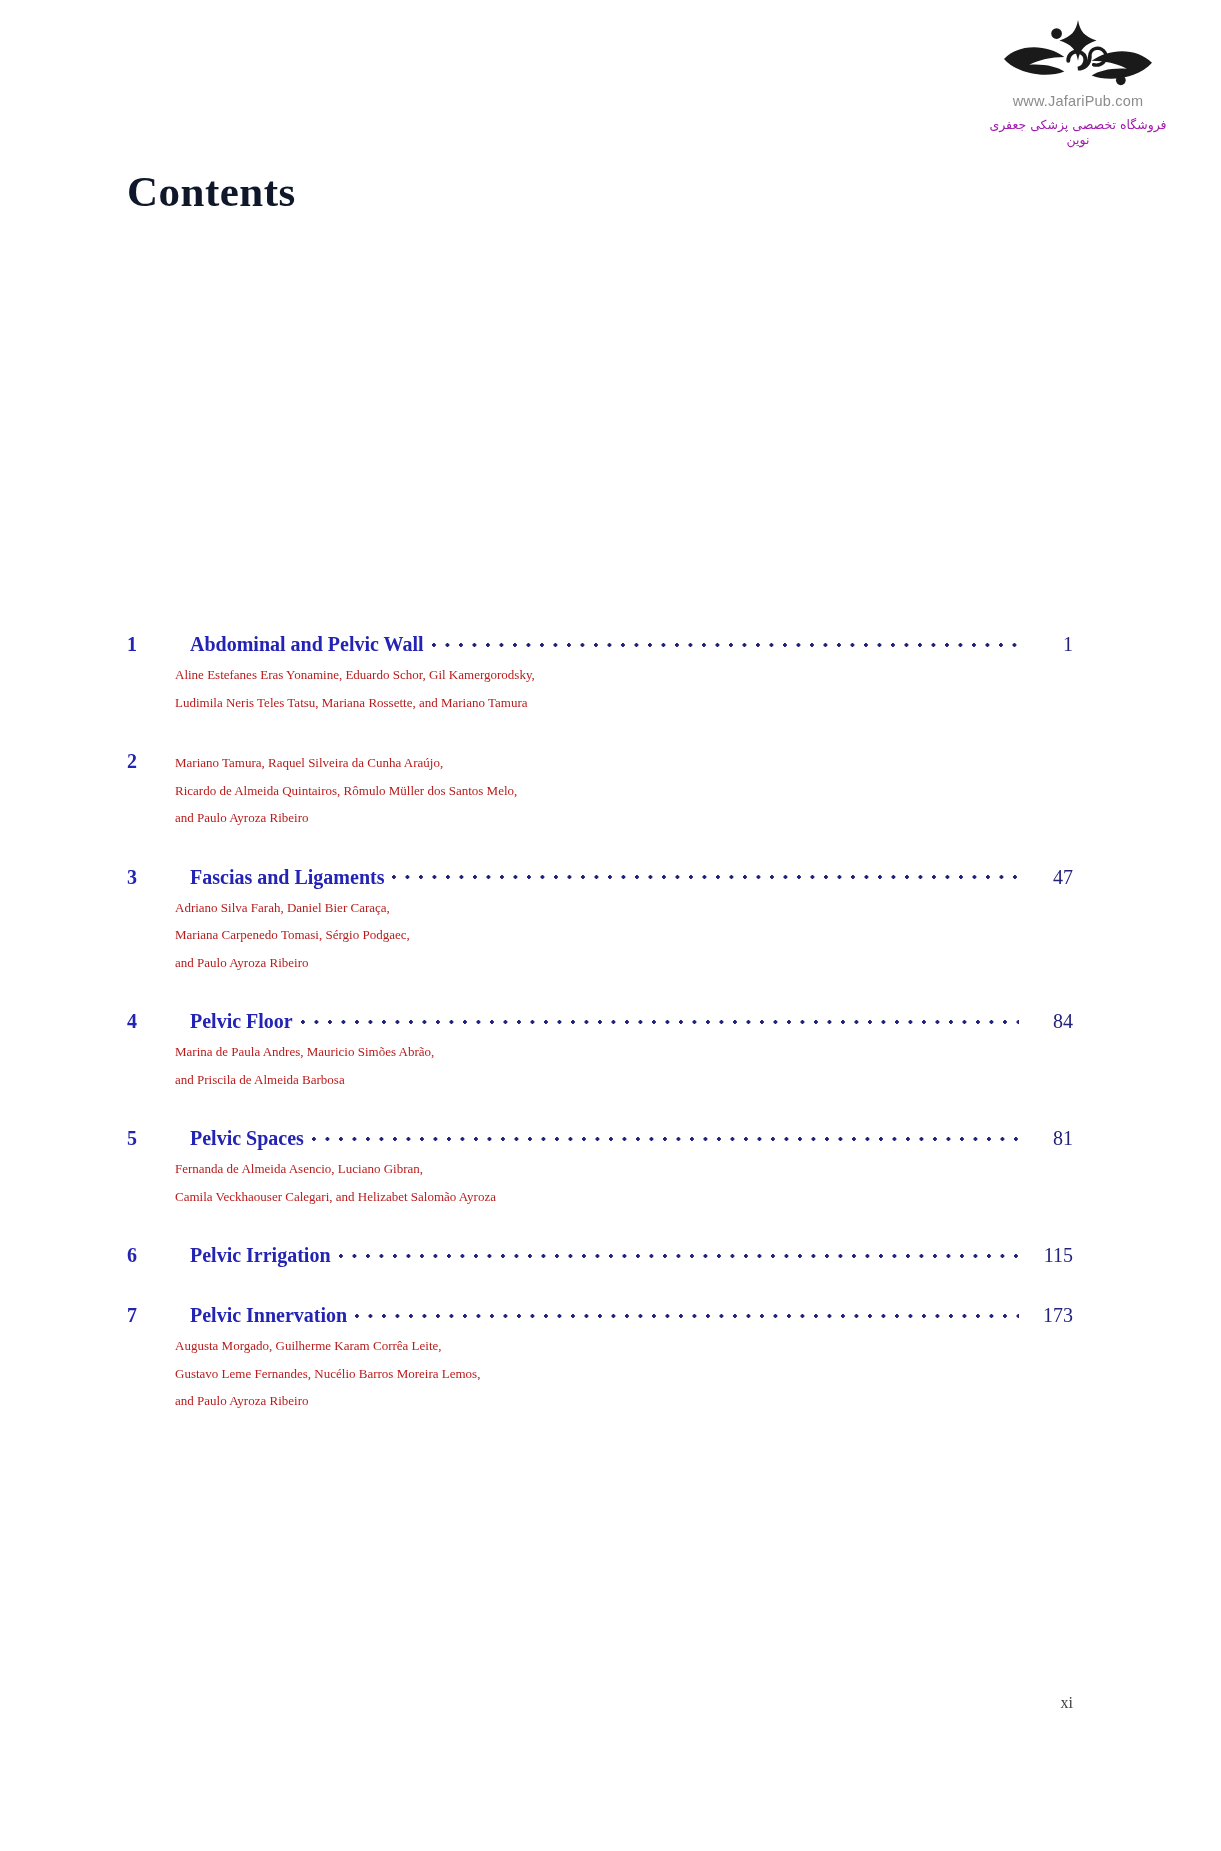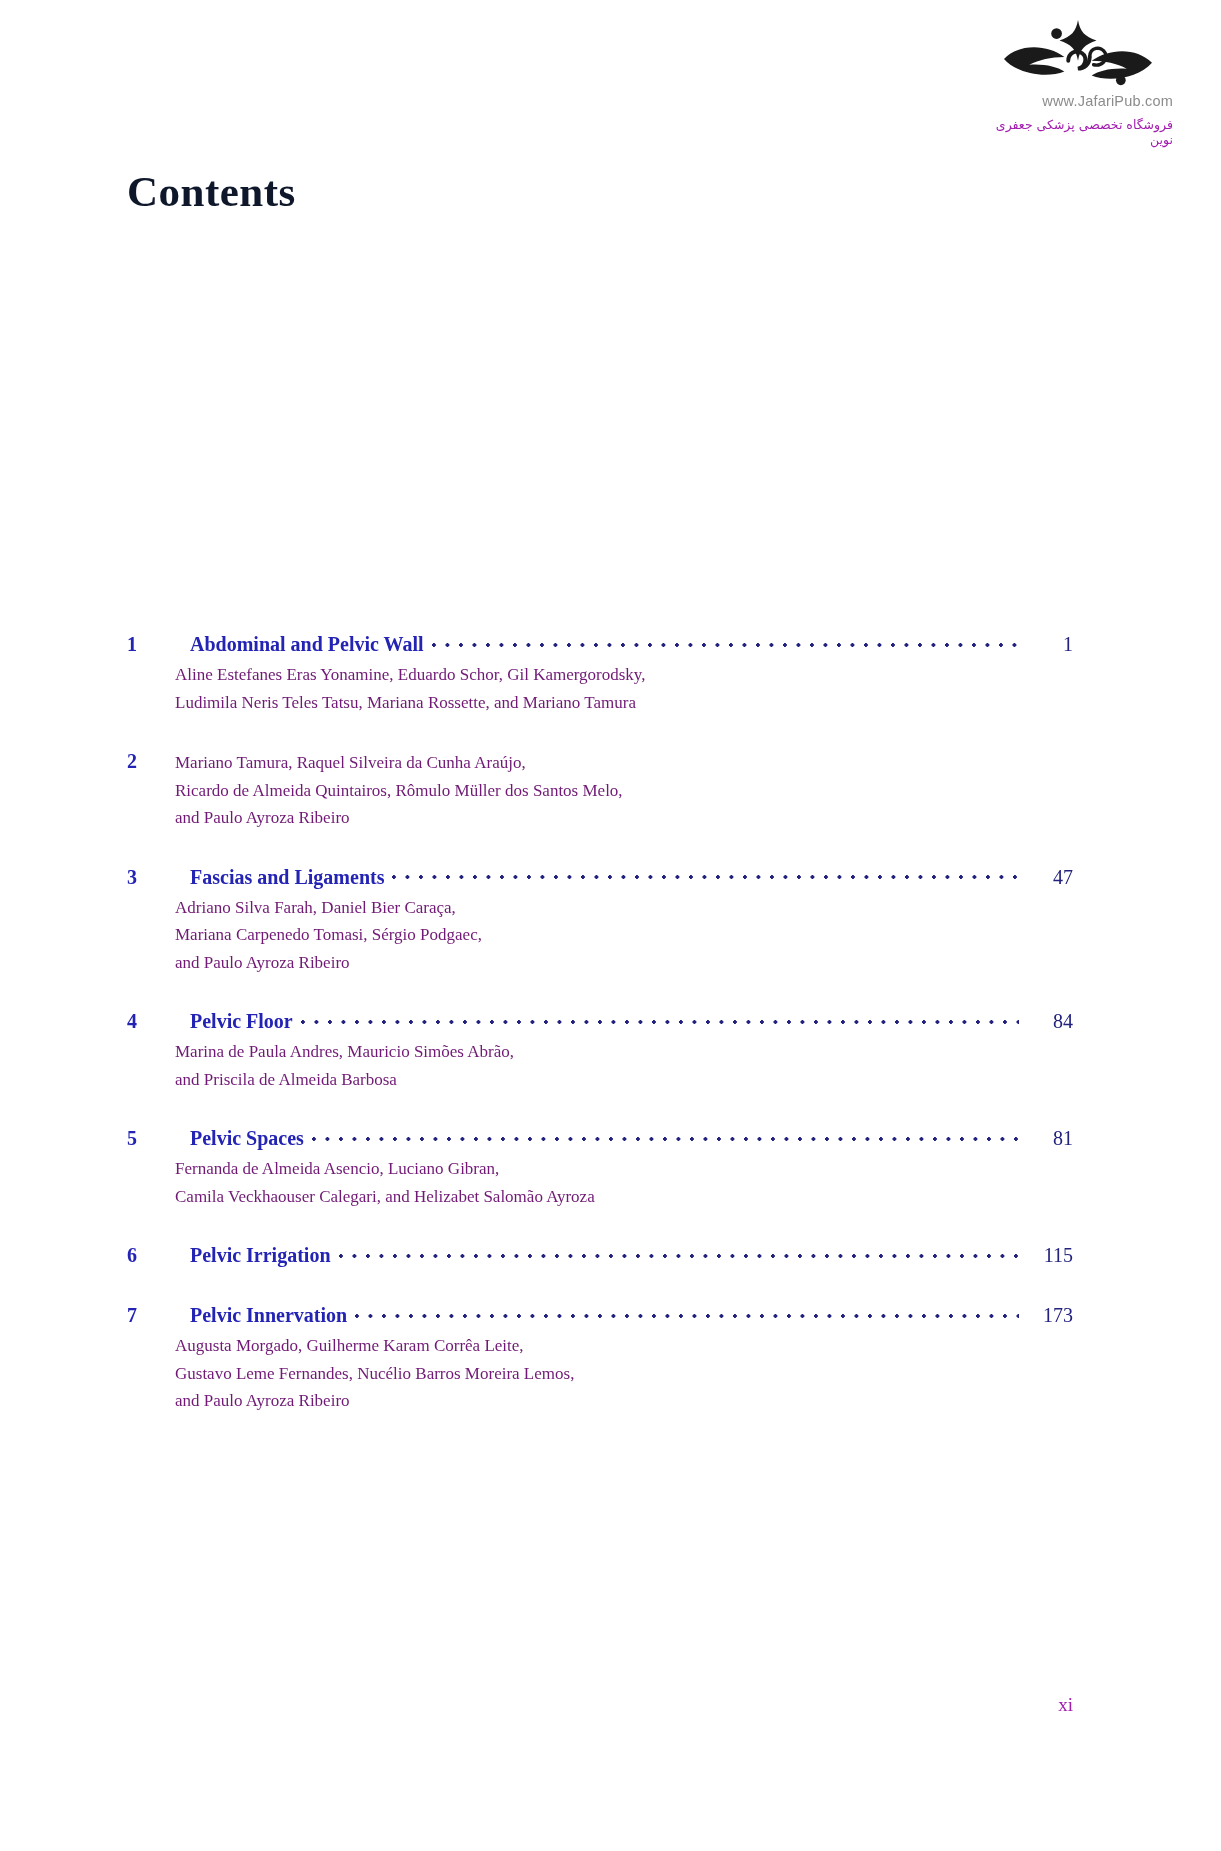--- a/index.html
+++ b/index.html
@@ -15,21 +15,21 @@
     color: #111111;
     overflow: hidden;
   }
 
   
   .brand {
     position: absolute;
     top: 18px;
     right: 48px;
     width: 190px;
-    text-align: right;
+    text-align: center;
   }
   .brand-logo {
     width: 158px;
     height: 74px;
     margin: 0 auto;
     display: block;
   }
   .brand-url {
     font-family: "Liberation Sans", sans-serif;
     font-size: 14.5px;
@@ -96,33 +96,33 @@
     background-repeat: repeat-x;
     background-position: left center;
   }
   .entry-page {
     font-size: 20px;
     color: #22227e;
     min-width: 40px;
     text-align: right;
   }
   .entry-authors {
-    font-size: 17px;
-    color: #701a75;
+    font-size: 13px;
+    color: #b91c1c;
     line-height: 27.5px;
     margin-top: 2px;
   }
 
   
   .folio {
     position: absolute;
     right: 148px;
     top: 1694px;
-    font-size: 19px;
-    color: #a21caf;
+    font-size: 16px;
+    color: #404040;
   }
 </style>
 </head>
 <body>
 
 <div class="brand">
   <svg class="brand-logo" viewBox="0 0 160 76" xmlns="http://www.w3.org/2000/svg" aria-hidden="true">
 
     <path d="M80 2 C82 14 87 19 99 23 C87 27 82 32 80 44 C78 32 73 27 61 23 C73 19 78 14 80 2 Z" fill="#1a1a1a"></path>
 

